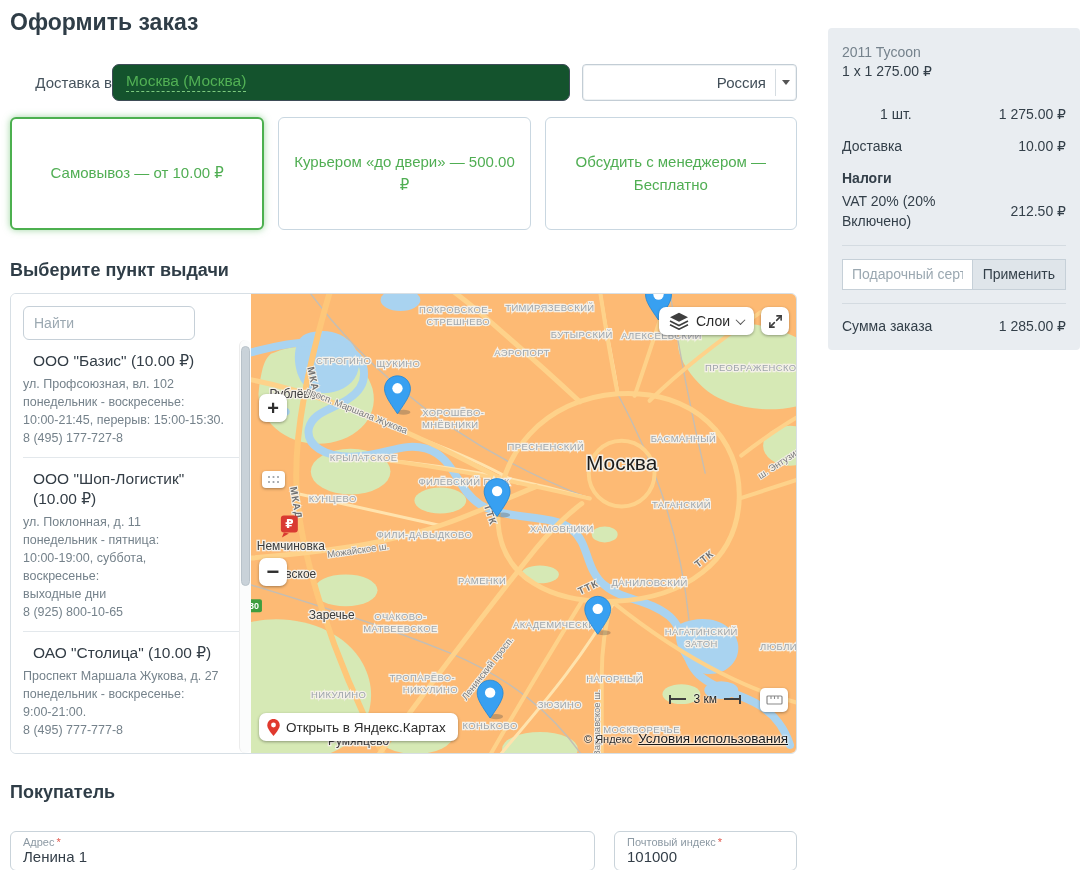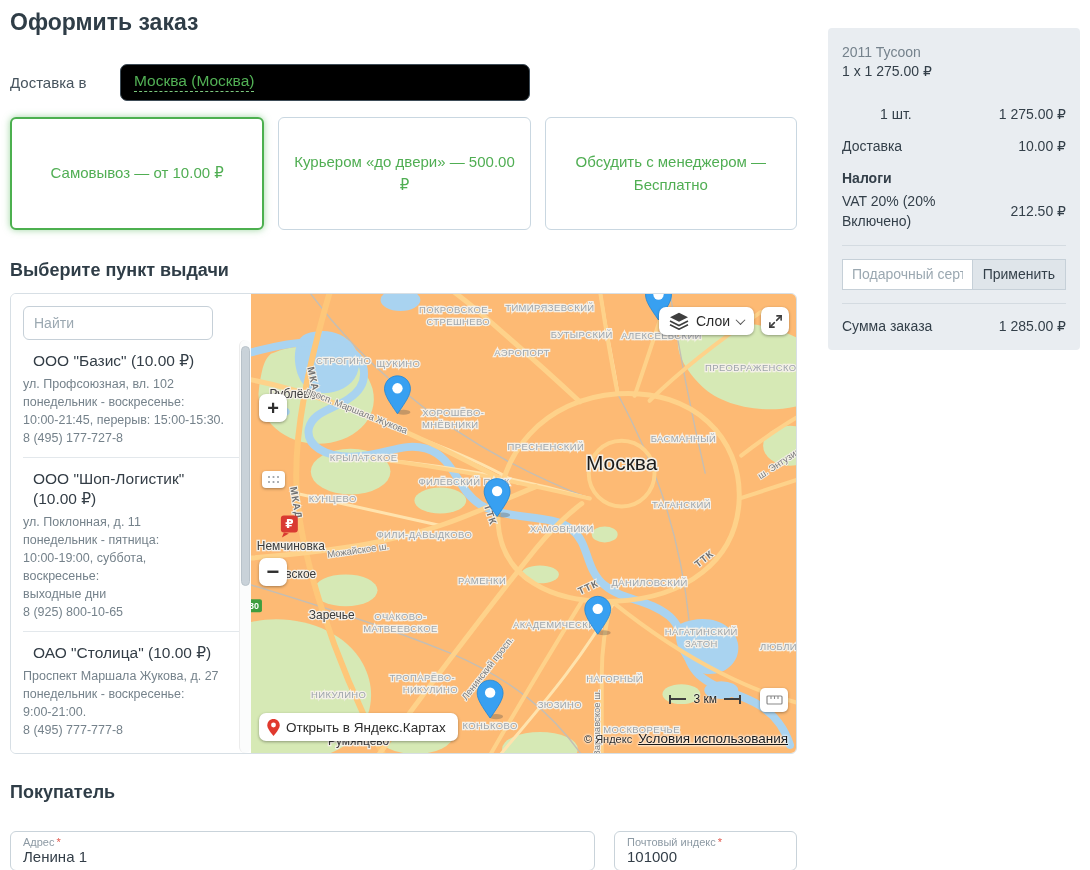--- a/index.html
+++ b/index.html
@@ -7,24 +7,24 @@
   body {
     width:1090px; height:870px; position:relative; overflow:hidden;
     font-family:"Liberation Sans","DejaVu Sans",sans-serif; color:#37424c;
   }
   .main { position:absolute; left:10px; top:0; width:787px; }
 
   .page-title { font-size:23px; font-weight:bold; color:#2f3d47; margin:9px 0 0 0; }
 
   
   .ship-row { margin-top:27px; display:flex; align-items:center; height:38px; }
-  .ship-label { width:110px; font-size:15px; color:#46535d; }
+  .ship-label { width:110px; font-size:15px; color:#46535d;text-align:right; }
   .city-input {
-    width:410px; height:37px; border:1.5px solid #3e4c57; border-radius:7px;
-    display:flex; align-items:center; padding:0 13px; margin-right:12px; background:#000000;
+    width:492px; height:37px; border:1.5px solid #3e4c57; border-radius:7px;
+    display:flex; align-items:center; padding:0 13px; margin-right:12px; background:#14532d;
   }
   .city-input span { color:#52b155; font-size:15.5px; border-bottom:1px dashed #7cc97e; padding-bottom:1px; }
   .country-select {
     width:232px; height:37px; border:1px solid #c3cdd5; border-radius:4px; background:#fff;
     display:flex; align-items:center; box-shadow:inset 0 0 0 1px #eef2f4; cursor:pointer;
   }
   .country-select .val { flex:1; text-align:right; font-size:15px; color:#414e58; padding-right:9px; }
   .country-select .arrow-box { width:21px; height:27px; border-left:1px solid #d5dce1; display:flex; align-items:center; justify-content:center; }
   .country-select .caret { width:0; height:0; border-left:4px solid transparent; border-right:4px solid transparent; border-top:5px solid #555; }
 
@@ -35,21 +35,21 @@
     display:flex; align-items:center; justify-content:center; text-align:center;
     color:#50ae53; font-size:15px; line-height:1.5; padding:0 12px; cursor:pointer;
   }
   .method-card.selected { border:2px solid #4cb04f; box-shadow:0 0 7px rgba(80,180,85,.55); }
 
   .section-title { margin:30px 0 0 0; font-size:18px; font-weight:bold; color:#2f3d47; }
 
   
   .pickup-widget { margin-top:12px; height:461px; border:1px solid #d7dfe5; border-radius:6px; display:flex; overflow:hidden; position:relative; background:#fff; }
   .list-panel { width:240px; position:relative; background:#fff; padding:12px 12px 0 12px; flex:none; }
-  .search-input { width:190px; height:34px; border:1px solid #c6d0d8; border-radius:6px; padding:0 10px; font-size:14px; color:#333e48; outline:none; }
+  .search-input { width:172px; height:34px; border:1px solid #c6d0d8; border-radius:6px; padding:0 10px; font-size:14px; color:#333e48; outline:none; }
   .search-input::placeholder { color:#9ba8b1; }
   .points-list { height:calc(100% - 46px); overflow:hidden; }
   .point-item { padding:11px 14px 10px 0; border-bottom:1px solid #e3e8ec; cursor:pointer; }
   .point-name { font-size:15.5px; color:#333d46; line-height:20px; margin-bottom:4px; padding-left:10px; }
   .point-line { font-size:12.5px; color:#75828b; line-height:18px; }
   .list-scrollbar { position:absolute; right:0; top:46px; bottom:0; width:12px; background:#fbfcfc; border-left:1px solid #ececec; border-radius:6px; }
   .list-scroll-thumb { position:absolute; left:1px; top:6px; width:9px; height:240px; background:#c9d2d9; border:1px solid #b8c2ca; border-radius:5px; cursor:pointer; }
 
   
   .map-area { flex:1; position:relative; background:#fdba74; overflow:hidden; }
@@ -106,20 +106,26 @@
 <body>
 
 <div class="main">
 
   <h1 class="page-title">Оформить заказ</h1>
 
   <div class="ship-row">
     <div class="ship-label">Доставка в</div>
     <div class="city-input">
       <span>Москва (Москва)</span>
+    </div>
+    <div class="country-select">
+      <div class="val">Россия</div>
+      <div class="arrow-box">
+        <div class="caret"></div>
+      </div>
     </div>
   </div>
 
   <div class="methods-row">
     <div class="method-card selected">Самовывоз — от 10.00 ₽</div>
     <div class="method-card">Курьером «до двери» — 500.00 ₽</div>
     <div class="method-card">Обсудить с менеджером — Бесплатно</div>
   </div>
 
   <h2 class="section-title">Выберите пункт выдачи</h2>

